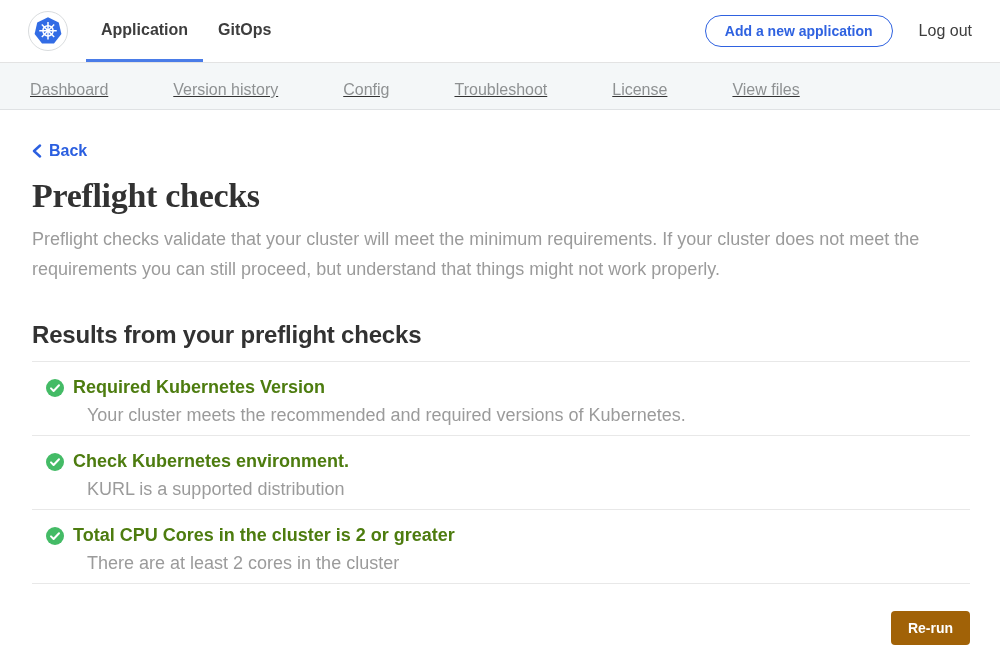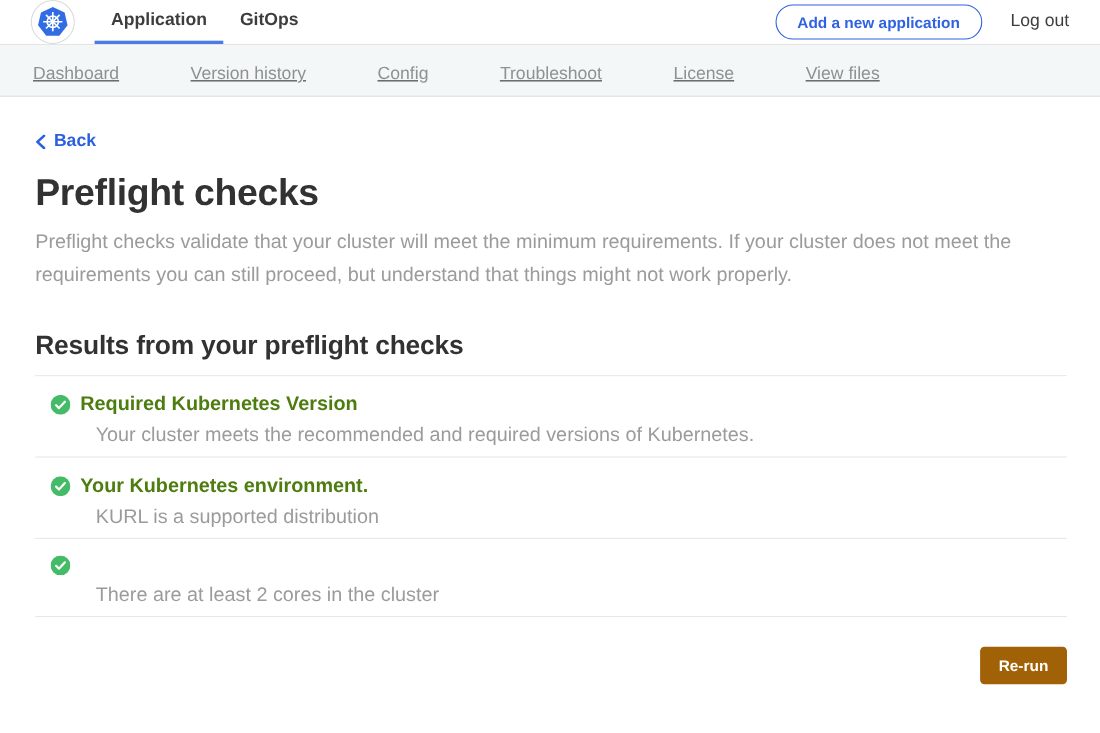--- a/index.html
+++ b/index.html
@@ -6,21 +6,21 @@
   html, body { width: 1000px; height: 666px; }
   body {
     background: #ffffff;
     font-family: "Liberation Sans", sans-serif;
     color: #323232;
     overflow: hidden;
   }
 
   
   .topnav {
-    height: 41px;
+    height: 63px;
     display: flex;
     align-items: center;
     padding: 0 28px;
     border-bottom: 1px solid #e3e3e3;
     background: #fff;
   }
   .logo-wrap {
     width: 40px; height: 40px;
     border-radius: 50%;
     border: 1px solid #d9dcde;
@@ -85,20 +85,21 @@
     text-decoration: none;
     cursor: pointer;
   }
   .back svg { display: block; }
   h1.page-title {
     font-size: 34px;
     font-weight: 700;
     color: #323232;
     margin: 15px 0 9px;
     letter-spacing: -0.3px;
+    font-family: Liberation Serif, serif;
   }
   .page-desc {
     font-size: 18px;
     line-height: 30px;
     color: #9b9b9b;
     max-width: 920px;
   }
   h2.results-heading {
     font-size: 24px;
     font-weight: 700;
@@ -198,31 +199,32 @@
       </div>
       <div class="check-desc">Your cluster meets the recommended and required versions of Kubernetes.</div>
     </li>
 
     <li class="check-item">
       <div class="check-title-row">
         <svg class="check-icon" viewBox="0 0 18 18">
           <circle cx="9" cy="9" r="9" fill="#44bb66"></circle>
           <path d="M5 9.4l2.6 2.6 5.4-5.8" fill="none" stroke="#ffffff" stroke-width="2" stroke-linecap="round" stroke-linejoin="round"></path>
         </svg>
-        <span class="check-title">Your Kubernetes environment.</span>
+        <span class="check-title">Check Kubernetes environment.</span>
       </div>
       <div class="check-desc">KURL is a supported distribution</div>
     </li>
 
     <li class="check-item">
       <div class="check-title-row">
         <svg class="check-icon" viewBox="0 0 18 18">
           <circle cx="9" cy="9" r="9" fill="#44bb66"></circle>
           <path d="M5 9.4l2.6 2.6 5.4-5.8" fill="none" stroke="#ffffff" stroke-width="2" stroke-linecap="round" stroke-linejoin="round"></path>
         </svg>
+        <span class="check-title">Total CPU Cores in the cluster is 2 or greater</span>
       </div>
       <div class="check-desc">There are at least 2 cores in the cluster</div>
     </li>
 
   </ul>
 
   <div class="footer-actions">
     <button class="rerun-btn">Re-run</button>
   </div>
 

